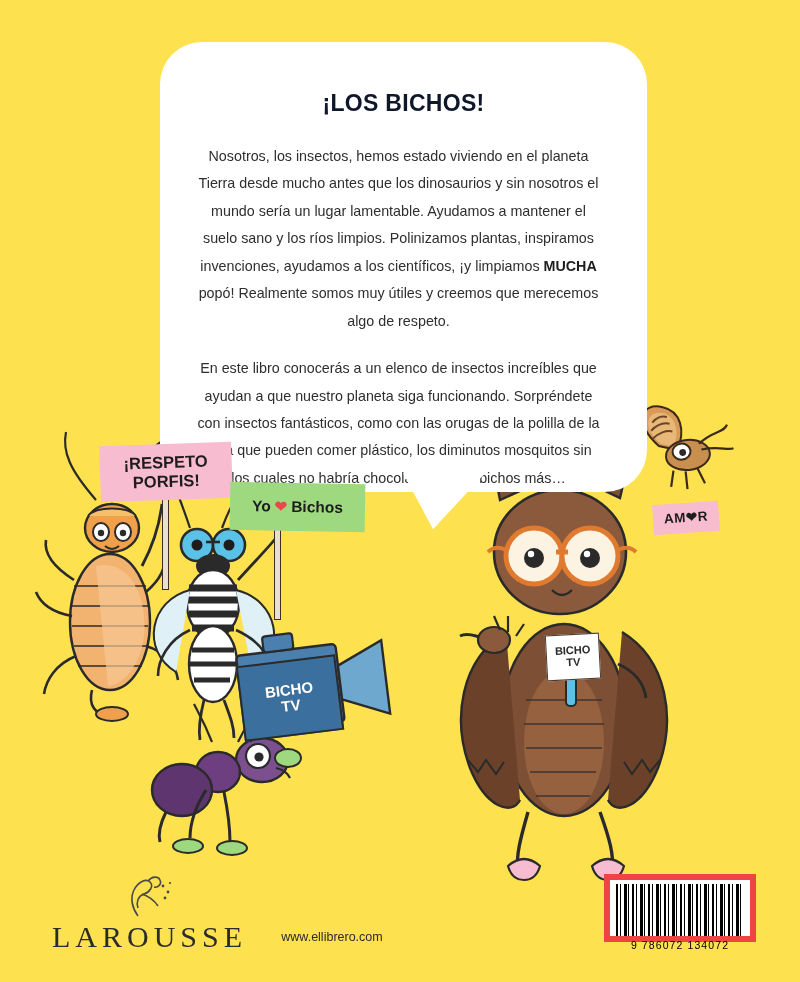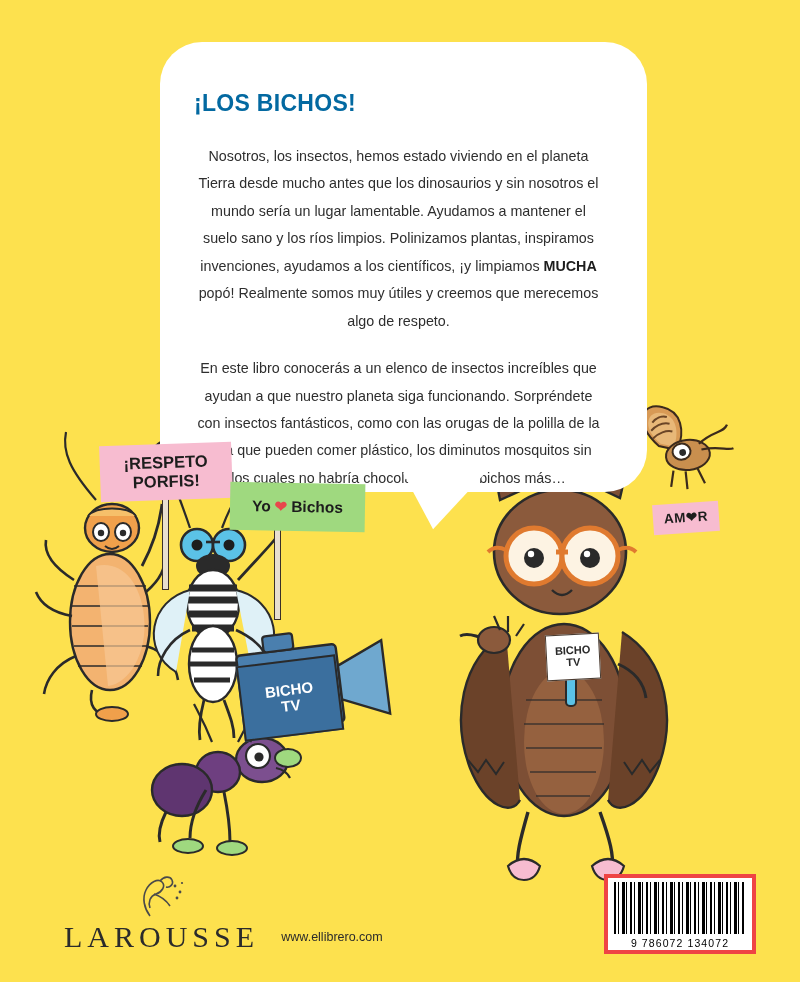--- a/index.html
+++ b/index.html
@@ -45,23 +45,24 @@
     transform: rotate(-4deg);
   }
   .kicker {
     text-align: center;
     font-size: 17.5px;
     color: #3b3b3b;
     letter-spacing: .2px;
     margin: 4px 0 0 0;
   }
   .headline {
+    text-align: center;
     font-size: 23px;
     font-weight: bold;
-    color: #0369a1;
+    color: #0f172a;
     margin: 22px 0 0 0;
     letter-spacing: .3px;
   }
   .body-copy {
     margin: 26px 12px 0 2px;
     font-size: 14.3px;
     line-height: 1.92;
     color: #2e2e2e;
     text-align: center;
   }
@@ -161,21 +162,21 @@
     justify-content: center;
     color: #ffffff;
     font-weight: bold;
     font-size: 15px;
     line-height: 1.1;
   }
 
   
   .logo {
     position: absolute;
-    left: 64px;
+    left: 52px;
     top: 872px;
     width: 190px;
     text-align: center;
   }
   .logo-mark {
     display: block;
     margin: 0 auto 2px auto;
   }
   .logo-word {
     font-family: "Liberation Serif", serif;
@@ -190,23 +191,23 @@
     width: 664px;
     text-align: center;
     font-size: 12.5px;
     color: #2b2b2b;
   }
   .barcode-box {
     position: absolute;
     left: 604px;
     top: 874px;
     width: 152px;
-    height: 80px;
+    height: 68px;
     background: #ffffff;
-    border: 4px solid #ef4444;
+    border: 6px solid #ef4444;
     padding: 4px 6px 2px 6px;
     box-sizing: border-box;
   }
   .barcode-bars {
     height: 52px;
     width: 100%;
     background: repeating-linear-gradient(to right,
       #000 0px, #000 2px, #fff 2px, #fff 4px,
       #000 4px, #000 5px, #fff 5px, #fff 8px,
       #000 8px, #000 11px, #fff 11px, #fff 12px,

